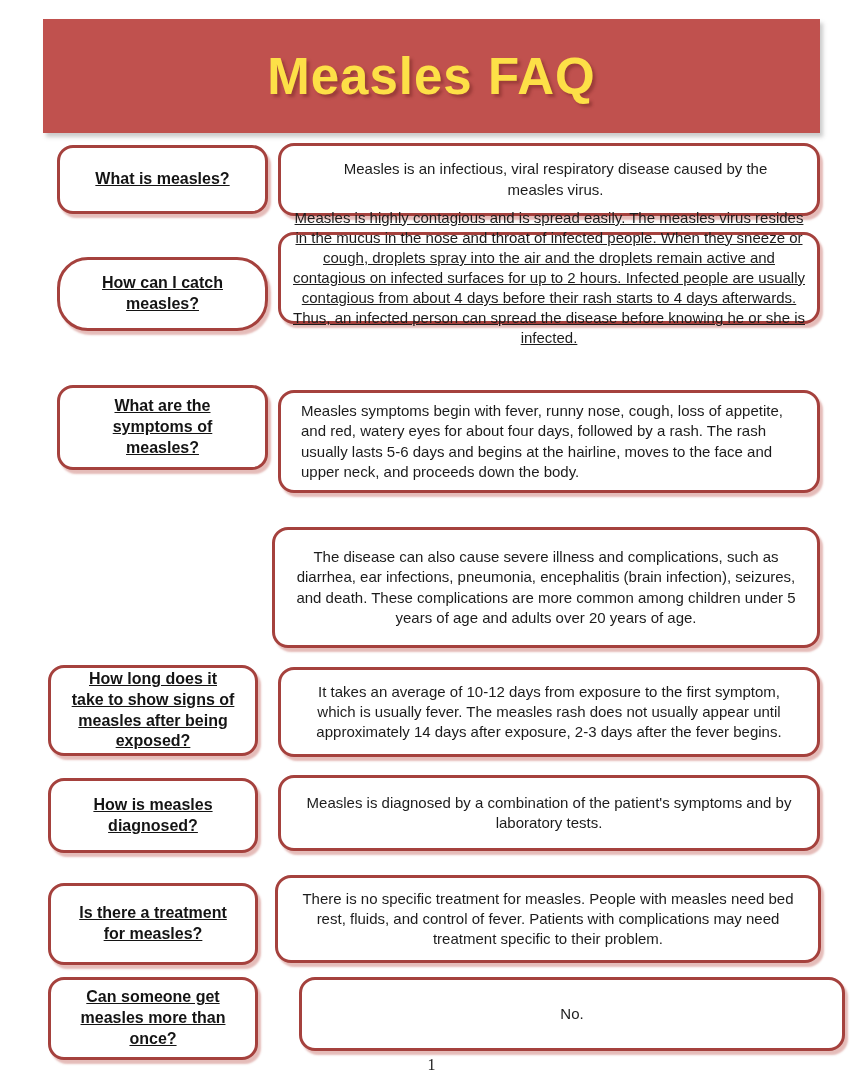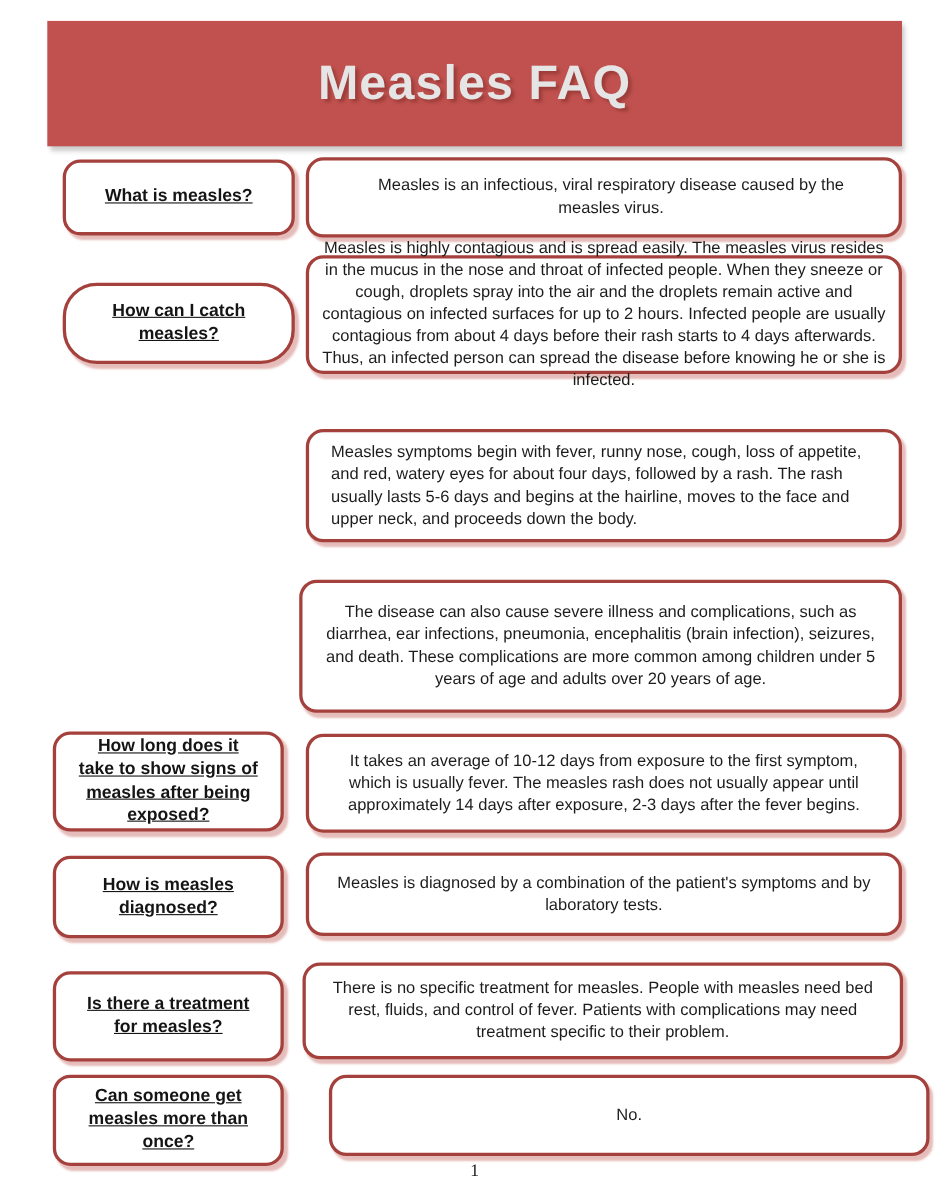--- a/index.html
+++ b/index.html
@@ -23,22 +23,22 @@
     width: 777px;
     height: 114px;
     background: #c0514e;
     box-shadow: 3px 4px 4px rgba(140,140,140,0.45);
     display: flex;
     align-items: center;
     justify-content: center;
   }
   .banner h1 {
     margin: 0;
-    color: #e5e5e5;
-    font-size: 44px;
+    color: #fde047;
+    font-size: 51px;
     font-weight: 900;
     letter-spacing: 1px;
     text-shadow: 3px 3px 3px rgba(110,35,33,0.45);
     font-family: "Liberation Sans", sans-serif;
   }
   
   .box {
     position: absolute;
     box-sizing: border-box;
     background: #ffffff;
@@ -68,21 +68,21 @@
   
   .q1 { left: 57px; top: 145px; width: 211px; height: 69px; }
   .q2 { left: 57px; top: 257px; width: 211px; height: 74px; border-radius: 31px; }
   .q3 { left: 57px; top: 385px; width: 211px; height: 85px; }
   .q5 { left: 48px; top: 665px; width: 210px; height: 91px; }
   .q6 { left: 48px; top: 778px; width: 210px; height: 75px; }
   .q7 { left: 48px; top: 883px; width: 210px; height: 82px; }
   .q8 { left: 48px; top: 977px; width: 210px; height: 83px; }
   
   .a1 { left: 278px; top: 143px; width: 542px; height: 73px; padding-left: 33px; }
-  .a2 { left: 278px; top: 232px; width: 542px; height: 108px; padding: 8px 12px; }
+  .a2 { left: 278px; top: 232px; width: 542px; height: 92px; padding: 8px 12px; text-decoration: underline; }
   .a3 { left: 278px; top: 390px; width: 542px; height: 103px; }
   .a4 { left: 272px; top: 527px; width: 548px; height: 121px; }
   .a5 { left: 278px; top: 667px; width: 542px; height: 90px; }
   .a6 { left: 278px; top: 775px; width: 542px; height: 76px; }
   .a7 { left: 275px; top: 875px; width: 546px; height: 88px; }
   .a8 { left: 275px; top: 977px; width: 546px; height: 74px; margin-left: 24px; }
   
   .pagenum {
     position: absolute;
     left: 0;
@@ -110,20 +110,23 @@
     <span>Measles is an infectious, viral respiratory disease caused by the measles virus.</span>
   </div>
 
   <div class="box qbox q2">
     <span>How can I catch measles?</span>
   </div>
   <div class="box abox a2">
     <span>Measles is highly contagious and is spread easily. The measles virus resides in the mucus in the nose and throat of infected people. When they sneeze or cough, droplets spray into the air and the droplets remain active and contagious on infected surfaces for up to 2 hours. Infected people are usually contagious from about 4 days before their rash starts to 4 days afterwards. Thus, an infected person can spread the disease before knowing he or she is infected.</span>
   </div>
 
+  <div class="box qbox q3">
+    <span>What are the symptoms of measles?</span>
+  </div>
   <div class="box abox left a3">
     <span>Measles symptoms begin with fever, runny nose, cough, loss of appetite, and red, watery eyes for about four days, followed by a rash. The rash usually lasts 5-6 days and begins at the hairline, moves to the face and upper neck, and proceeds down the body.</span>
   </div>
 
   <div class="box abox a4">
     <span>The disease can also cause severe illness and complications, such as diarrhea, ear infections, pneumonia, encephalitis (brain infection), seizures, and death. These complications are more common among children under 5 years of age and adults over 20 years of age.</span>
   </div>
 
   <div class="box qbox q5">
     <span>How long does it take to show signs of measles after being exposed?</span>

